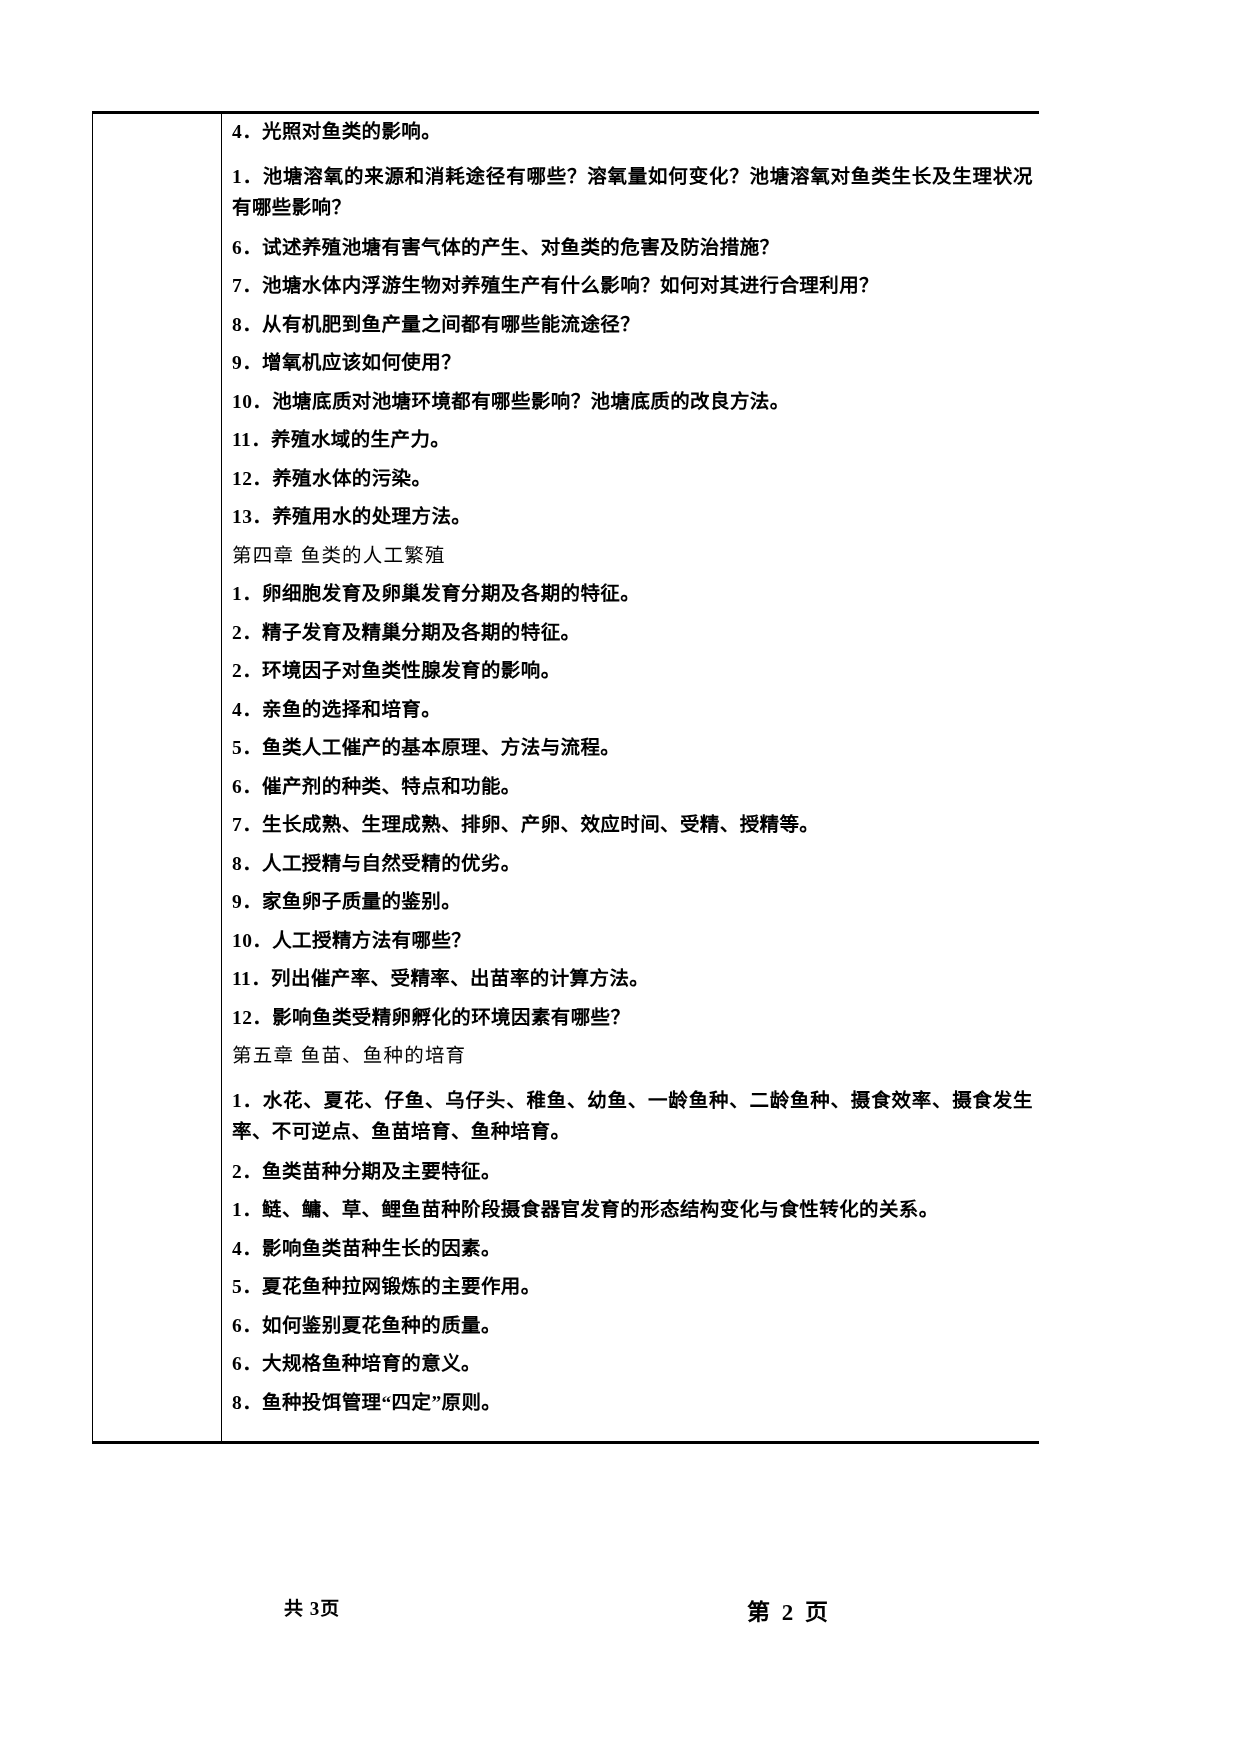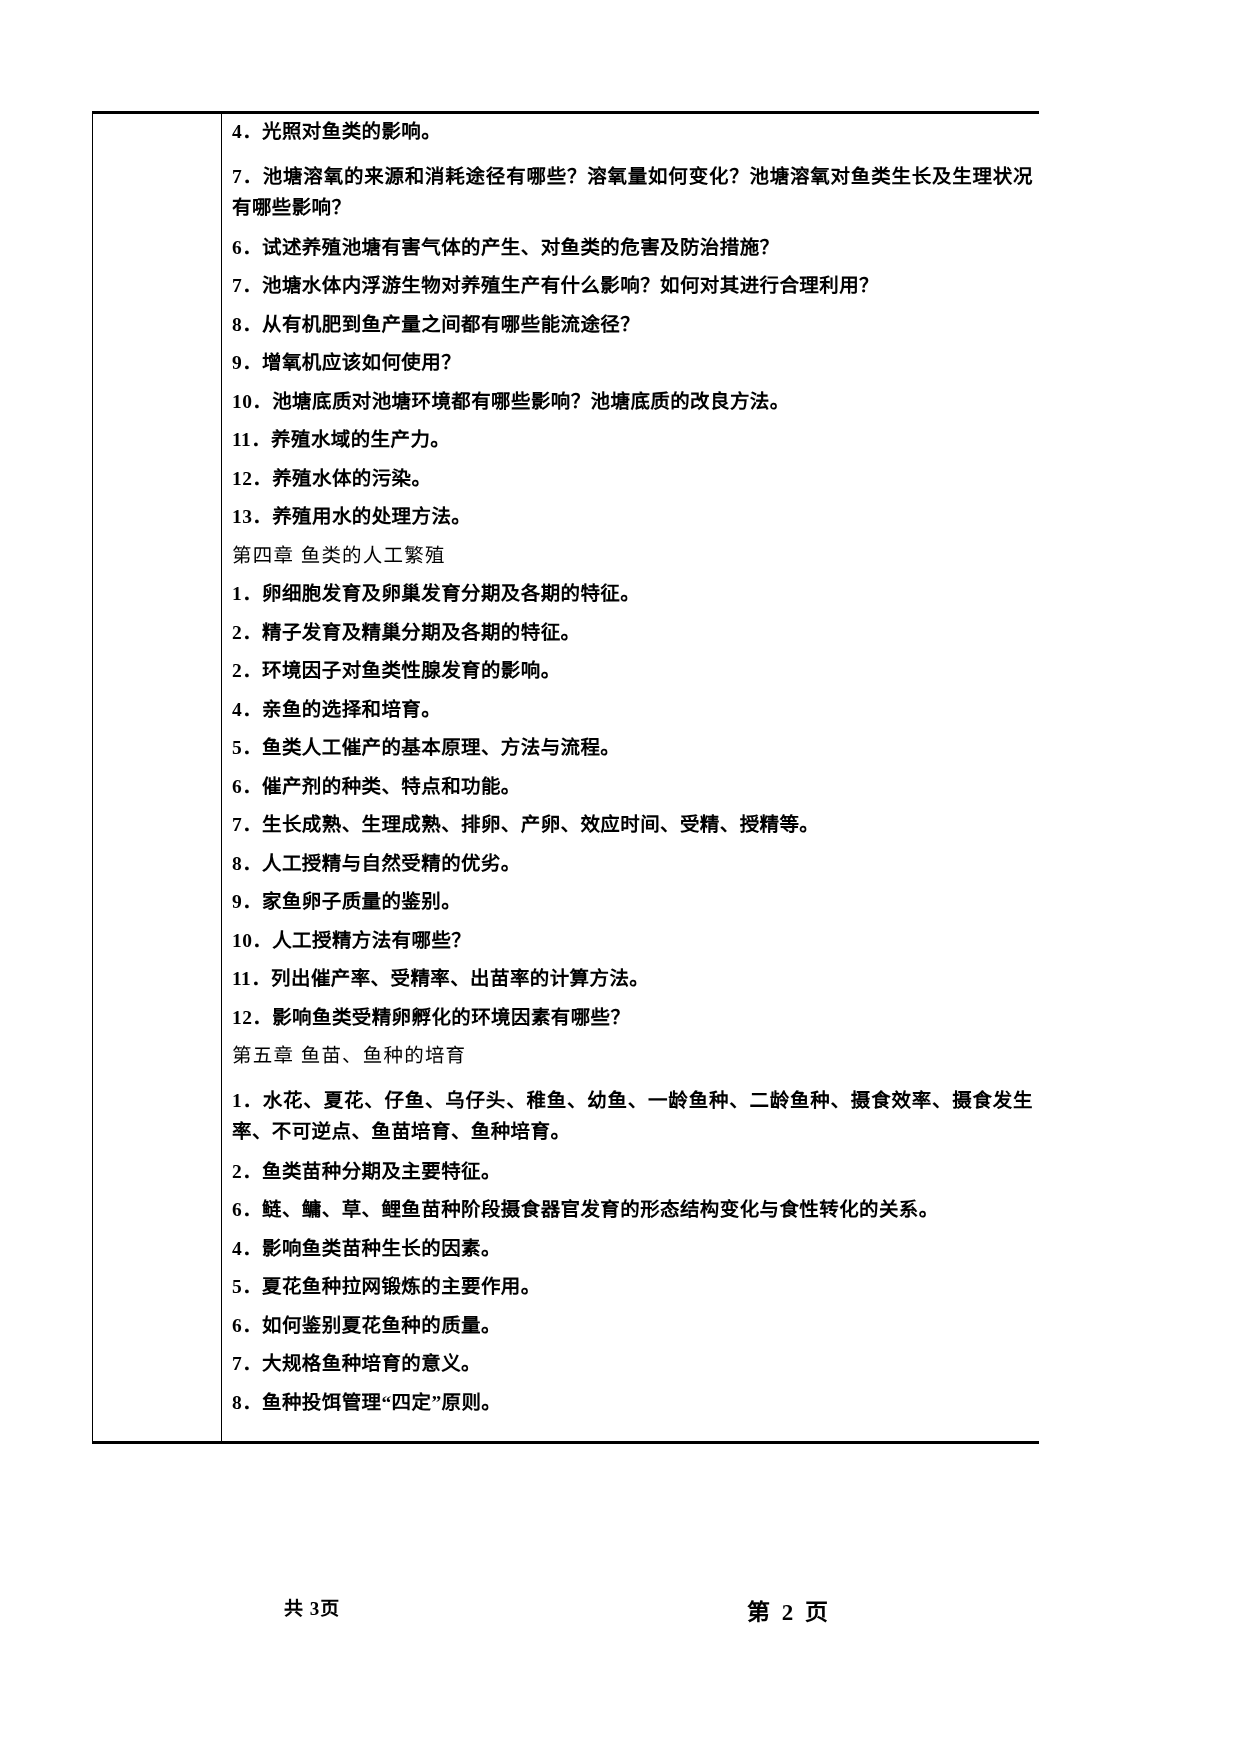--- a/index.html
+++ b/index.html
@@ -108,21 +108,21 @@
 
 <div class="page">
 
   <table class="doc-table">
     <tbody>
         <tr>
       <td class="col-left"></td>
       <td class="col-main">
         <div id="content-host">
               <div class="line">4．光照对鱼类的影响。</div>
-              <div class="line wrap">7．池塘溶氧的来源和消耗途径有哪些？溶氧量如何变化？池塘溶氧对鱼类生长及生理状况有哪些影响？</div>
+              <div class="line wrap">1．池塘溶氧的来源和消耗途径有哪些？溶氧量如何变化？池塘溶氧对鱼类生长及生理状况有哪些影响？</div>
               <div class="line">6．试述养殖池塘有害气体的产生、对鱼类的危害及防治措施？</div>
               <div class="line">7．池塘水体内浮游生物对养殖生产有什么影响？如何对其进行合理利用？</div>
               <div class="line">8．从有机肥到鱼产量之间都有哪些能流途径？</div>
               <div class="line">9．增氧机应该如何使用？</div>
               <div class="line">10．池塘底质对池塘环境都有哪些影响？池塘底质的改良方法。</div>
               <div class="line">11．养殖水域的生产力。</div>
               <div class="line">12．养殖水体的污染。</div>
               <div class="line">13．养殖用水的处理方法。</div>
               <div class="chapter">第四章  鱼类的人工繁殖</div>
               <div class="line">1．卵细胞发育及卵巢发育分期及各期的特征。</div>
@@ -133,25 +133,25 @@
               <div class="line">6．催产剂的种类、特点和功能。</div>
               <div class="line">7．生长成熟、生理成熟、排卵、产卵、效应时间、受精、授精等。</div>
               <div class="line">8．人工授精与自然受精的优劣。</div>
               <div class="line">9．家鱼卵子质量的鉴别。</div>
               <div class="line">10．人工授精方法有哪些？</div>
               <div class="line">11．列出催产率、受精率、出苗率的计算方法。</div>
               <div class="line">12．影响鱼类受精卵孵化的环境因素有哪些？</div>
               <div class="chapter">第五章  鱼苗、鱼种的培育</div>
               <div class="line wrap">1．水花、夏花、仔鱼、乌仔头、稚鱼、幼鱼、一龄鱼种、二龄鱼种、摄食效率、摄食发生率、不可逆点、鱼苗培育、鱼种培育。</div>
               <div class="line">2．鱼类苗种分期及主要特征。</div>
-              <div class="line">6．鲢、鳙、草、鲤鱼苗种阶段摄食器官发育的形态结构变化与食性转化的关系。</div>
+              <div class="line">1．鲢、鳙、草、鲤鱼苗种阶段摄食器官发育的形态结构变化与食性转化的关系。</div>
               <div class="line">4．影响鱼类苗种生长的因素。</div>
               <div class="line">5．夏花鱼种拉网锻炼的主要作用。</div>
               <div class="line">6．如何鉴别夏花鱼种的质量。</div>
-              <div class="line">7．大规格鱼种培育的意义。</div>
+              <div class="line">6．大规格鱼种培育的意义。</div>
               <div class="line">8．鱼种投饵管理“四定”原则。</div>
             </div>
       </td>
     </tr>
   </tbody>
     </table>
 
   <div class="footer">
     <div class="footer-left">共 3页</div>
     <div class="footer-right">第 2 页</div>

